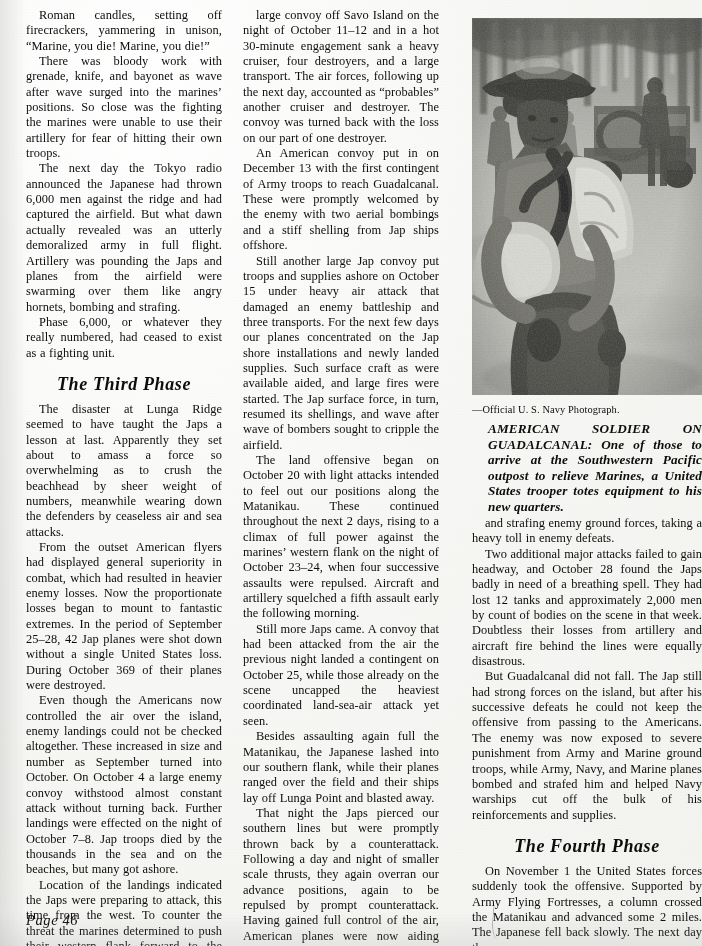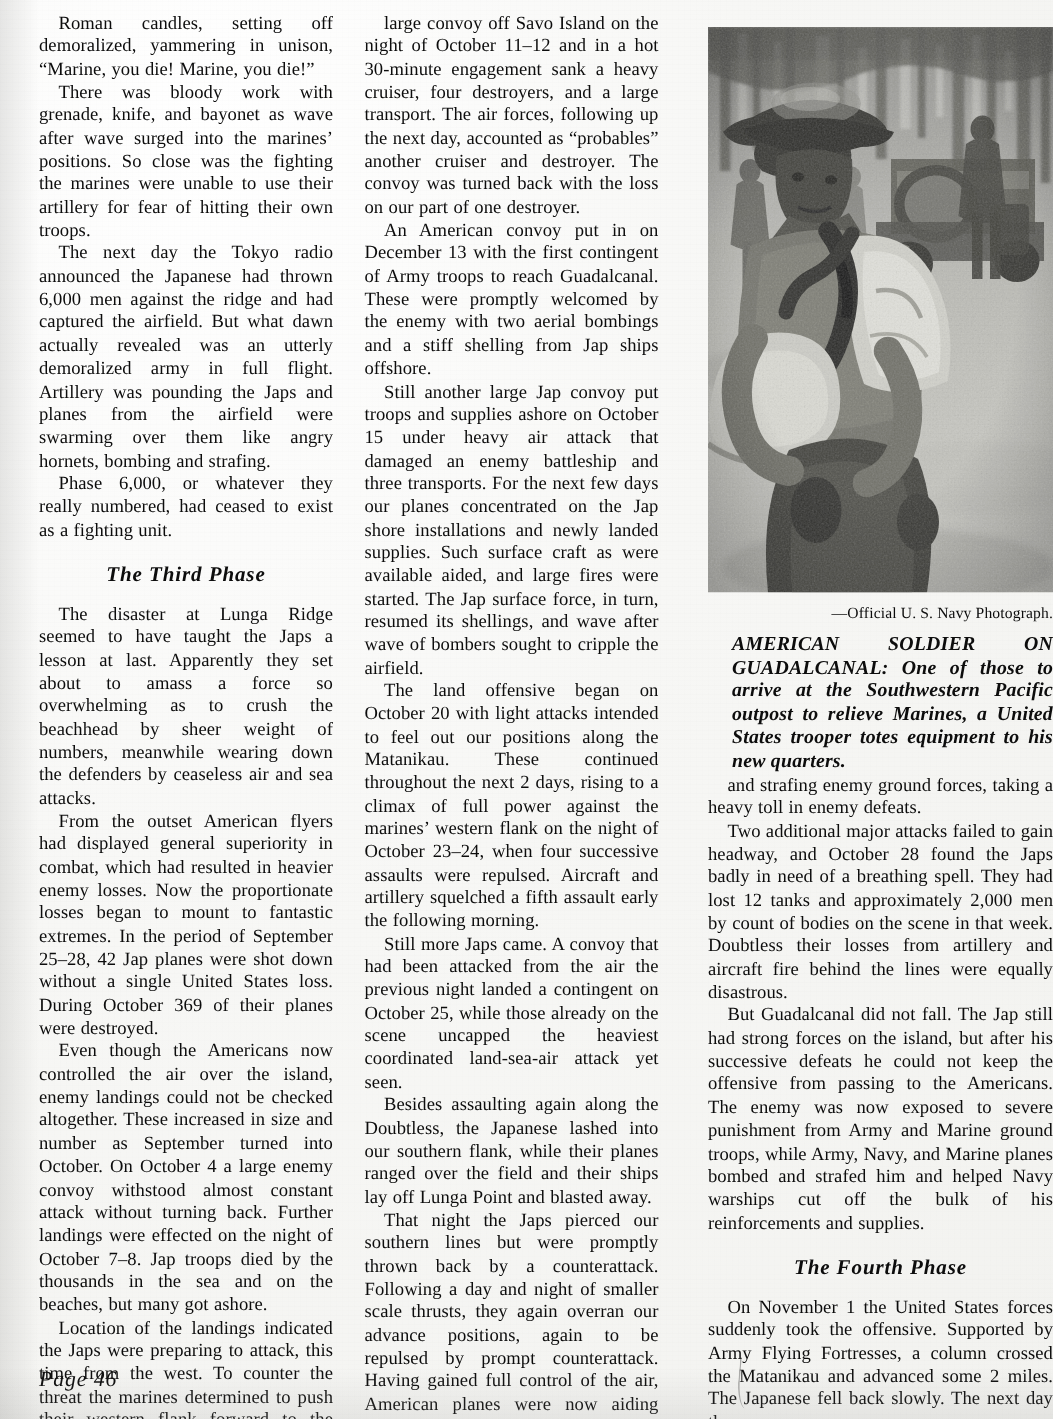--- a/index.html
+++ b/index.html
@@ -69,42 +69,41 @@
     letter-spacing: .05px;
     word-spacing: .4px;
     -webkit-font-smoothing: none;
   }
 
   h2.phase {
     margin: 15px 0 10px 0;
     text-align: center;
     font-style: italic;
     font-weight: 700;
-    font-size: 14px;
+    font-size: 18px;
     line-height: 16px;
     letter-spacing: .6px;
   }
 
   .photo-wrap {
     position: absolute;
     left: 472px;
     top: 18px;
     width: 230px;
     height: 377px;
     overflow: hidden;
   }
   .photo {
     width: 100%;
     height: 100%;
     display: block;
   }
 
   .credit {
     margin: 6px 0 0 0;
-    text-align: right;
     font-size: 10.4px;
     line-height: 12px;
     letter-spacing: .1px;
   }
 
   .caption {
     margin: 5px 0 0 16px;
     font-style: italic;
     font-weight: 700;
     font-size: 13.2px;
@@ -144,41 +143,41 @@
   }
 </style>
 </head>
 <body>
 
 <div id="page">
 
   <div class="columns">
 
     <div class="col" id="col1">
-      <p class="body">Roman candles, setting off demoralized, yammering in unison, “Marine, you die!  Marine, you die!”</p>
+      <p class="body">Roman candles, setting off firecrackers, yammering in unison, “Marine, you die!  Marine, you die!”</p>
       <p class="body">There was bloody work with grenade, knife, and bayonet as wave after wave surged into the marines’ positions.  So close was the fighting the marines were unable to use their artillery for fear of hitting their own troops.</p>
       <p class="body">The next day the Tokyo radio announced the Japanese had thrown 6,000 men against the ridge and had captured the airfield.  But what dawn actually revealed was an utterly demoralized army in full flight.  Artillery was pounding the Japs and planes from the airfield were swarming over them like angry hornets, bombing and strafing.</p>
       <p class="body">Phase 6,000, or whatever they really numbered, had ceased to exist as a fighting unit.</p>
 
       <h2 class="phase">The Third Phase</h2>
 
       <p class="body">The disaster at Lunga Ridge seemed to have taught the Japs a lesson at last.  Apparently they set about to amass a force so overwhelming as to crush the beachhead by sheer weight of numbers, meanwhile wearing down the defenders by ceaseless air and sea attacks.</p>
       <p class="body">From the outset American flyers had displayed general superiority in combat, which had resulted in heavier enemy losses.  Now the proportionate losses began to mount to fantastic extremes.  In the period of September 25–28, 42 Jap planes were shot down without a single United States loss.  During October 369 of their planes were destroyed.</p>
       <p class="body">Even though the Americans now controlled the air over the island, enemy landings could not be checked altogether.  These increased in size and number as September turned into October.  On October 4 a large enemy convoy withstood almost constant attack without turning back.  Further landings were effected on the night of October 7–8.  Jap troops died by the thousands in the sea and on the beaches, but many got ashore.</p>
       <p class="body">Location of the landings indicated the Japs were preparing to attack, this time from the west.  To counter the threat the marines determined to push their western flank forward to the Matanikau River.  This was accomplished in 2 days of intensive fighting, in which Army planes helped blaze the way.</p>
 
     </div>
 
     <div class="col" id="col2">
       <p class="body">large convoy off Savo Island on the night of October 11–12 and in a hot 30-minute engagement sank a heavy cruiser, four destroyers, and a large transport.  The air forces, following up the next day, accounted as “probables” another cruiser and destroyer.  The convoy was turned back with the loss on our part of one destroyer.</p>
       <p class="body">An American convoy put in on December 13 with the first contingent of Army troops to reach Guadalcanal.  These were promptly welcomed by the enemy with two aerial bombings and a stiff shelling from Jap ships offshore.</p>
       <p class="body">Still another large Jap convoy put troops and supplies ashore on October 15 under heavy air attack that damaged an enemy battleship and three transports.  For the next few days our planes concentrated on the Jap shore installations and newly landed supplies.  Such surface craft as were available aided, and large fires were started.  The Jap surface force, in turn, resumed its shellings, and wave after wave of bombers sought to cripple the airfield.</p>
       <p class="body">The land offensive began on October 20 with light attacks intended to feel out our positions along the Matanikau.  These continued throughout the next 2 days, rising to a climax of full power against the marines’ western flank on the night of October 23–24, when four successive assaults were repulsed.  Aircraft and artillery squelched a fifth assault early the following morning.</p>
       <p class="body">Still more Japs came.  A convoy that had been attacked from the air the previous night landed a contingent on October 25, while those already on the scene uncapped the heaviest coordinated land-sea-air attack yet seen.</p>
-      <p class="body">Besides assaulting again along the Doubtless, the Japanese lashed into our southern flank, while their planes ranged over the field and their ships lay off Lunga Point and blasted away.</p>
+      <p class="body">Besides assaulting again full the Matanikau, the Japanese lashed into our southern flank, while their planes ranged over the field and their ships lay off Lunga Point and blasted away.</p>
       <p class="body">That night the Japs pierced our southern lines but were promptly thrown back by a counterattack.  Following a day and night of smaller scale thrusts, they again overran our advance positions, again to be repulsed by prompt counterattack.  Having gained full control of the air, American planes were now aiding strongly in the defense by bombing</p>
     </div>
 
     <div class="photo-wrap">
       <svg class="photo" viewBox="0 0 230 377" preserveAspectRatio="none">
         <defs>
           <linearGradient id="skyg" x1="0" y1="0" x2="0" y2="1">
             <stop offset="0" stop-color="#8e8e8a"></stop>
             <stop offset="1" stop-color="#b9b9b4"></stop>
           </linearGradient>

